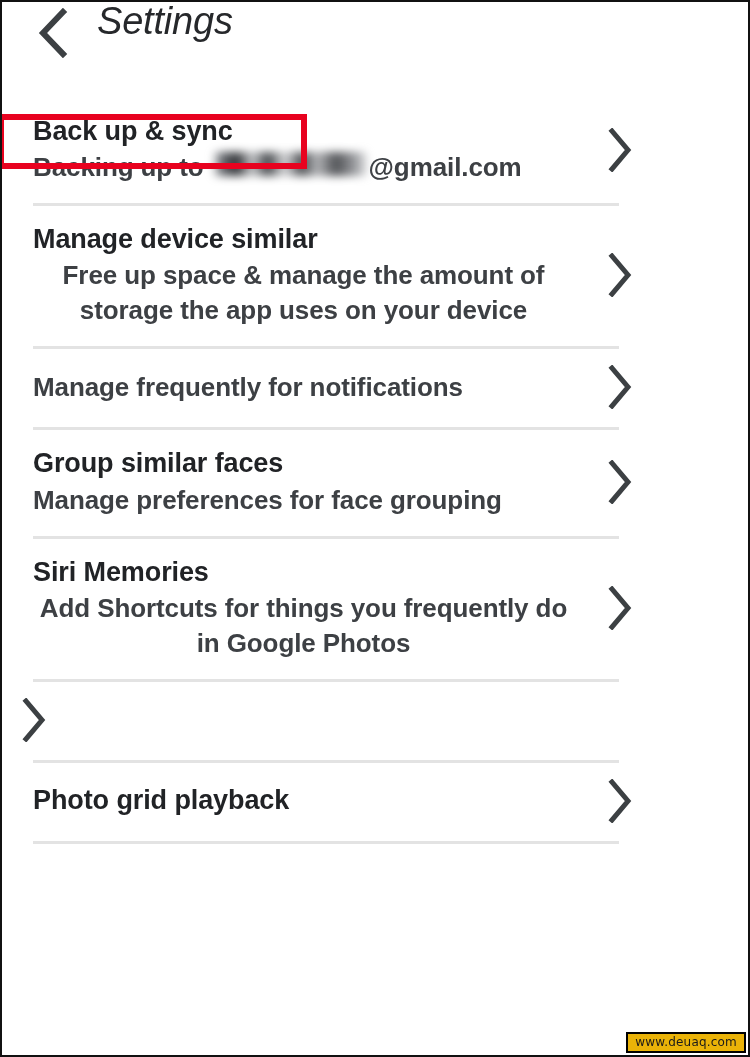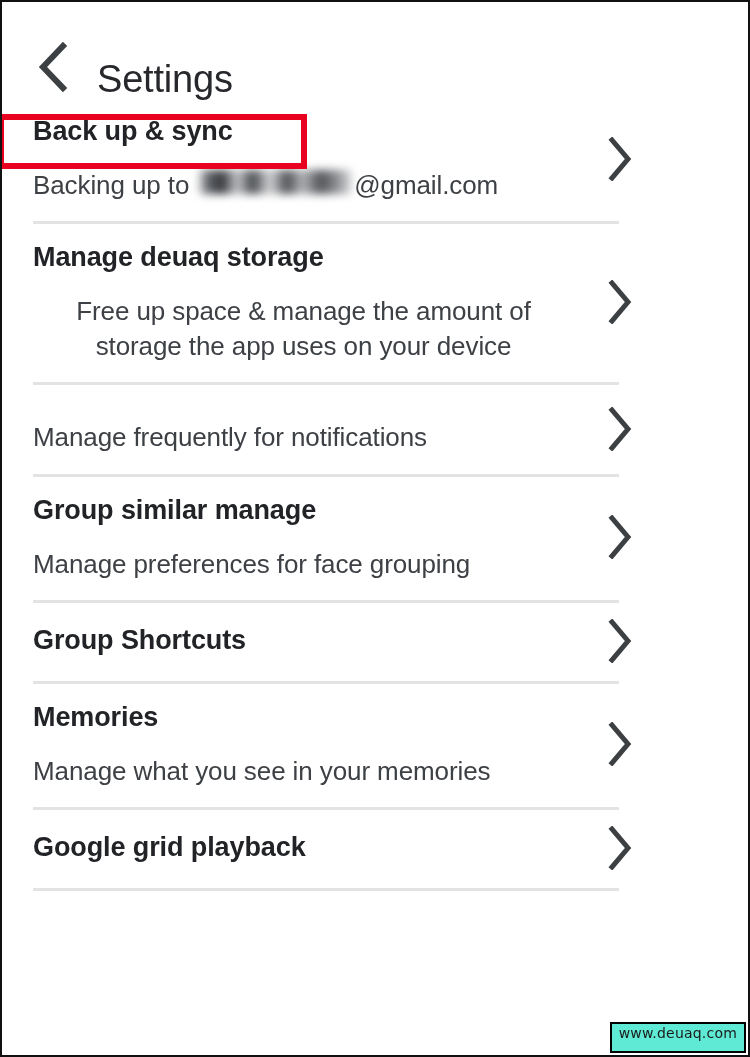--- a/index.html
+++ b/index.html
@@ -15,21 +15,21 @@
     background:#ffffff;
     border:2px solid #111111;
     overflow:hidden;
   }
 
   
   .header {
     position:absolute;
     left:0; top:0;
     width:746px; height:96px;
-    display:flex; align-items:flex-end;
+    display:flex; align-items:flex-start;font-style:italic;
   }
   .back-btn {
     width:62px; height:62px;
     margin-left:20px;
     display:flex; align-items:center; justify-content:center;
     cursor:pointer;
   }
   .back-btn svg { display:block; }
   .page-title {
     margin-left:13px;
@@ -62,25 +62,25 @@
   .row-title {
     font-size:27px;
     font-weight:700;
     color:#212326;
     line-height:1.30;
     letter-spacing:-0.1px;
     white-space:nowrap;
   }
   .row-sub {
     font-size:26px;
-    font-weight:400;
+    font-weight:700;
     color:#3d4044;
     line-height:1.35;
     letter-spacing:-0.1px;
-    margin-top:19px;
+    margin-top:1px;
   }
   .sub-narrow { max-width:610px;text-align:center; }
   .chev {
     flex:0 0 auto;
     width:64px;
     display:flex; align-items:center; justify-content:center;
     cursor:pointer;
   }
   .chev svg { display:block; }
 
@@ -121,24 +121,24 @@
     border:6px solid #e8021f;
     pointer-events:none;
     z-index:5;
   }
 
   
   .watermark {
     position:absolute;
     right:2px; bottom:2px;
     border:2px solid #000000;
-    background:#5eead4;
-    padding:2px 7px 11px 7px;
+    background:#eab308;
+    padding:2px 7px 3px 7px;
     font-family:"DejaVu Sans", sans-serif;
-    font-size:14px;
+    font-size:12px;
     color:#1a1a1a;
     letter-spacing:0.2px;
     line-height:1;
     z-index:6;
   }
 </style>
 </head>
 <body>
 
 <div class="page">
@@ -170,21 +170,21 @@
           <svg width="26" height="44" viewBox="0 0 26 44" aria-hidden="true">
             <path d="M5 3 L21 22 L5 41" fill="none" stroke="#3c4043" stroke-width="5" stroke-linecap="square" stroke-linejoin="miter"></path>
           </svg>
         </span>
       </div>
     </div>
     <div class="divider"></div>
 
     <div class="row">
       <div class="row-texts">
-        <div class="row-title">Manage deuaq storage</div>
+        <div class="row-title">Manage device similar</div>
         <div class="row-sub sub-narrow">Free up space &amp; manage the amount of storage the app uses on your device</div>
       </div>
       <div class="chev">
         <span>
           <svg width="26" height="44" viewBox="0 0 26 44" aria-hidden="true">
             <path d="M5 3 L21 22 L5 41" fill="none" stroke="#3c4043" stroke-width="5" stroke-linecap="square" stroke-linejoin="miter"></path>
           </svg>
         </span>
       </div>
     </div>
@@ -199,65 +199,62 @@
           <svg width="26" height="44" viewBox="0 0 26 44" aria-hidden="true">
             <path d="M5 3 L21 22 L5 41" fill="none" stroke="#3c4043" stroke-width="5" stroke-linecap="square" stroke-linejoin="miter"></path>
           </svg>
         </span>
       </div>
     </div>
     <div class="divider"></div>
 
     <div class="row">
       <div class="row-texts">
-        <div class="row-title">Group similar manage</div>
+        <div class="row-title">Group similar faces</div>
         <div class="row-sub">Manage preferences for face grouping</div>
       </div>
       <div class="chev">
         <span>
           <svg width="26" height="44" viewBox="0 0 26 44" aria-hidden="true">
             <path d="M5 3 L21 22 L5 41" fill="none" stroke="#3c4043" stroke-width="5" stroke-linecap="square" stroke-linejoin="miter"></path>
           </svg>
         </span>
       </div>
     </div>
     <div class="divider"></div>
 
     <div class="row">
       <div class="row-texts">
-        <div class="row-title">Group Shortcuts</div>
-      </div>
-      <div class="chev">
-        <span>
-          <svg width="26" height="44" viewBox="0 0 26 44" aria-hidden="true">
-            <path d="M5 3 L21 22 L5 41" fill="none" stroke="#3c4043" stroke-width="5" stroke-linecap="square" stroke-linejoin="miter"></path>
-          </svg>
-        </span>
-      </div>
-    </div>
-    <div class="divider"></div>
-
-    <div class="row">
-      <div class="row-texts">
-        <div class="row-title">Memories</div>
-        <div class="row-sub">Manage what you see in your memories</div>
-      </div>
-      <div class="chev">
-        <span>
-          <svg width="26" height="44" viewBox="0 0 26 44" aria-hidden="true">
-            <path d="M5 3 L21 22 L5 41" fill="none" stroke="#3c4043" stroke-width="5" stroke-linecap="square" stroke-linejoin="miter"></path>
-          </svg>
-        </span>
-      </div>
-    </div>
-    <div class="divider"></div>
-
-    <div class="row">
-      <div class="row-texts">
-        <div class="row-title">Google grid playback</div>
+        <div class="row-title">Siri Memories</div>
+        <div class="row-sub sub-narrow">Add Shortcuts for things you frequently do in Google Photos</div>
+      </div>
+      <div class="chev">
+        <span>
+          <svg width="26" height="44" viewBox="0 0 26 44" aria-hidden="true">
+            <path d="M5 3 L21 22 L5 41" fill="none" stroke="#3c4043" stroke-width="5" stroke-linecap="square" stroke-linejoin="miter"></path>
+          </svg>
+        </span>
+      </div>
+    </div>
+    <div class="divider"></div>
+
+    <div class="row">
+      <div class="chev">
+        <span>
+          <svg width="26" height="44" viewBox="0 0 26 44" aria-hidden="true">
+            <path d="M5 3 L21 22 L5 41" fill="none" stroke="#3c4043" stroke-width="5" stroke-linecap="square" stroke-linejoin="miter"></path>
+          </svg>
+        </span>
+      </div>
+    </div>
+    <div class="divider"></div>
+
+    <div class="row">
+      <div class="row-texts">
+        <div class="row-title">Photo grid playback</div>
       </div>
       <div class="chev">
         <span>
           <svg width="26" height="44" viewBox="0 0 26 44" aria-hidden="true">
             <path d="M5 3 L21 22 L5 41" fill="none" stroke="#3c4043" stroke-width="5" stroke-linecap="square" stroke-linejoin="miter"></path>
           </svg>
         </span>
       </div>
     </div>
     <div class="divider"></div>

